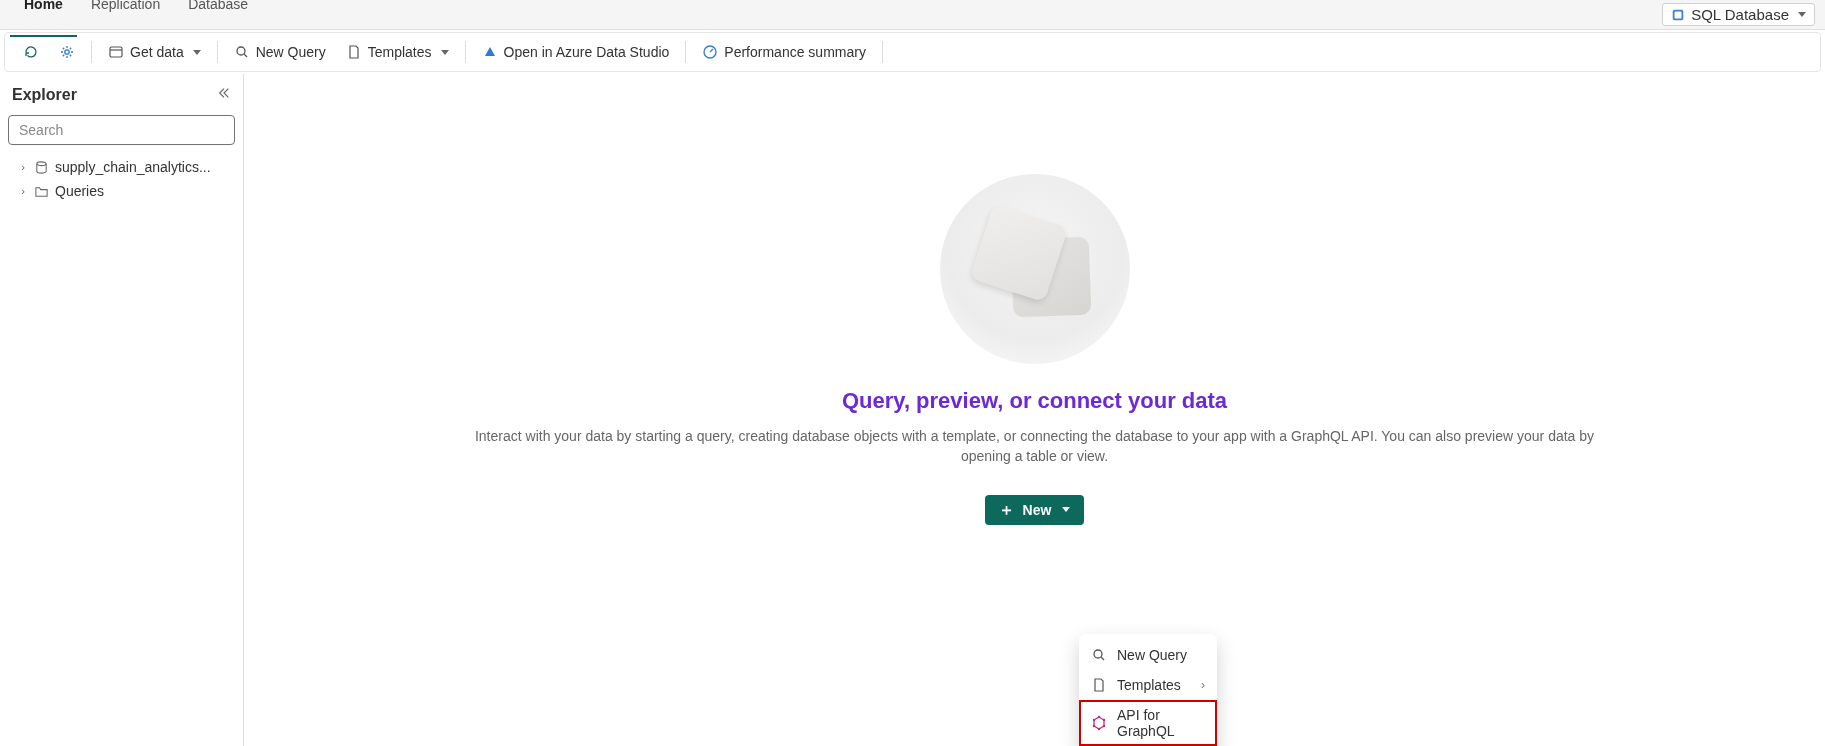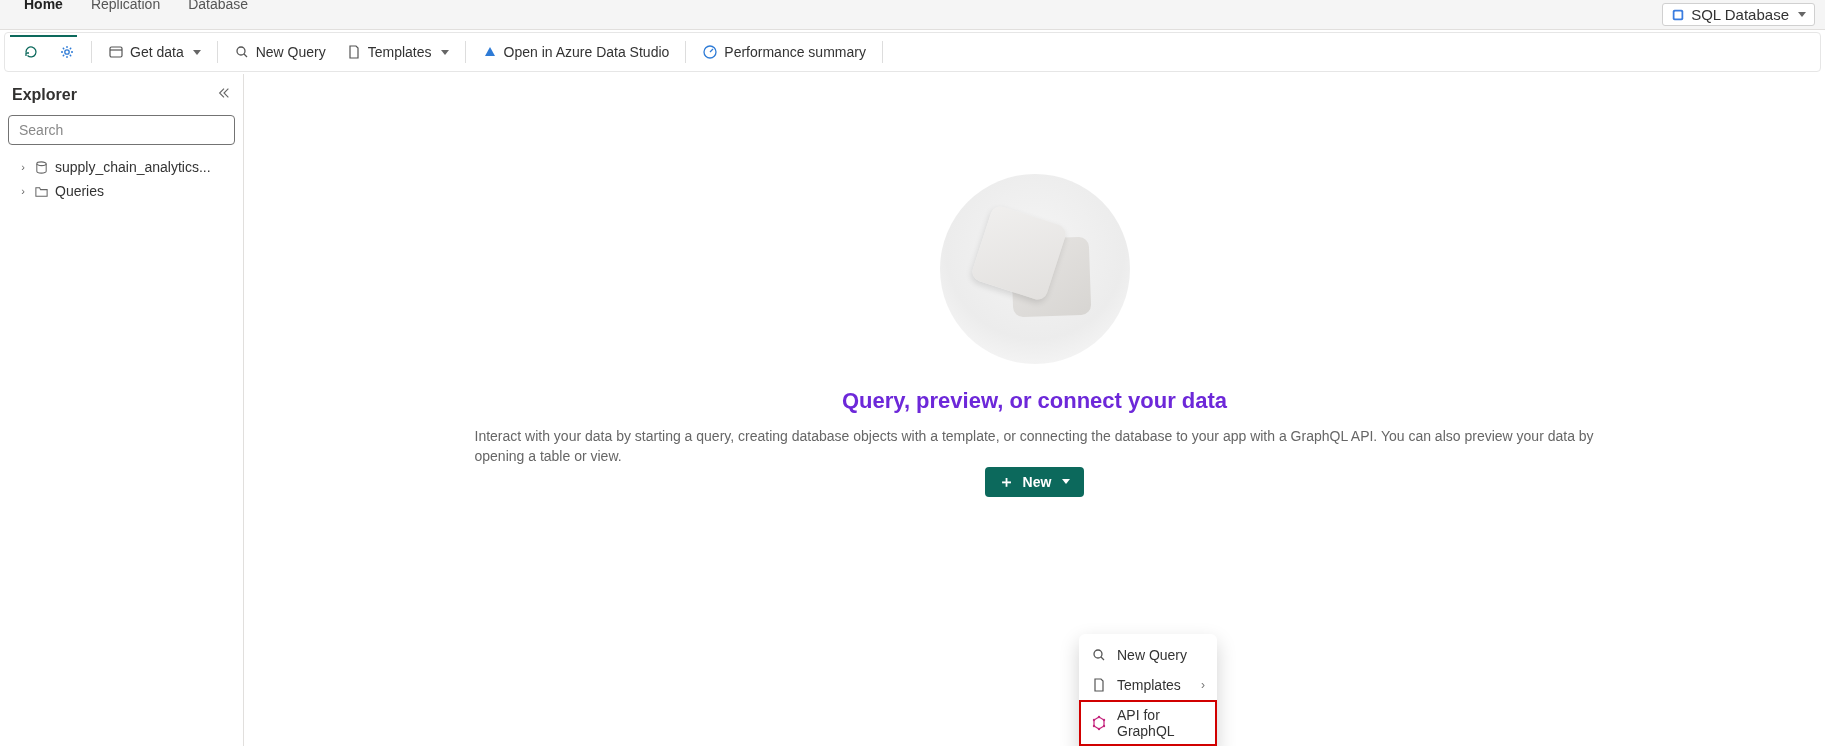--- a/index.html
+++ b/index.html
@@ -180,22 +180,23 @@
   .hero-title {
     font-size: 22px;
     font-weight: 600;
     color: #6d28d9;
     margin-bottom: 12px;
   }
   .hero-sub {
     font-size: 14px;
     color: #666;
     max-width: 1120px;
-    text-align: left;
+    text-align: center;
     line-height: 1.45;
+    margin-bottom: 28px;
   }
   .new-btn {
     background: #0c695c;
     color: #fff;
     font-weight: 600;
     font-size: 14px;
     padding: 7px 14px;
     border-radius: 4px;
     display: inline-flex;
     align-items: center;

